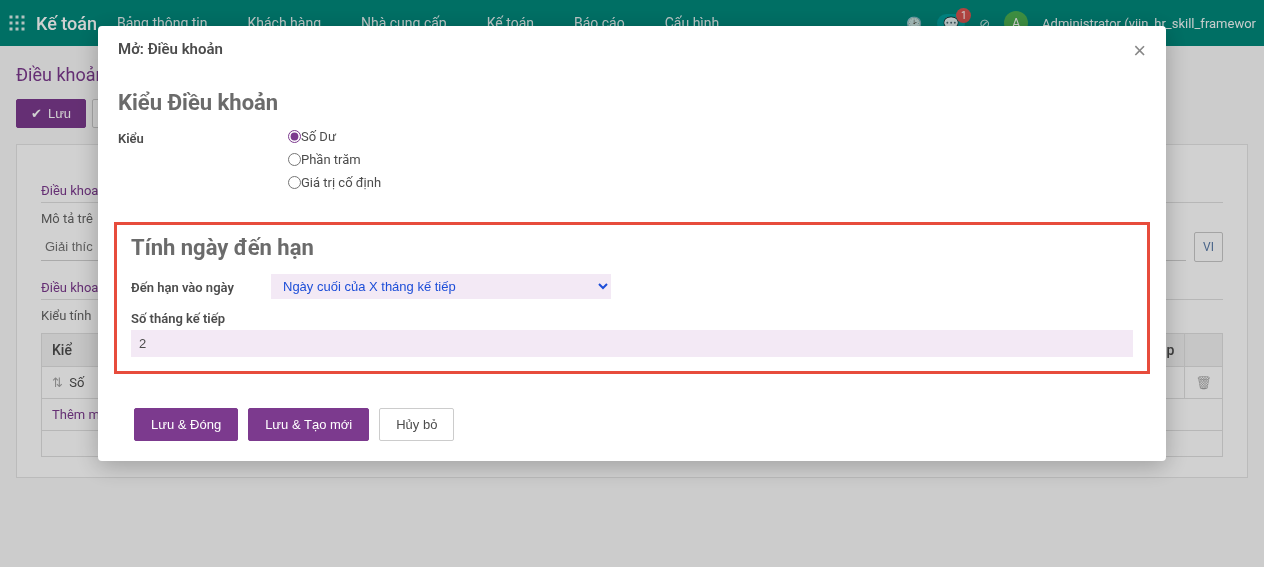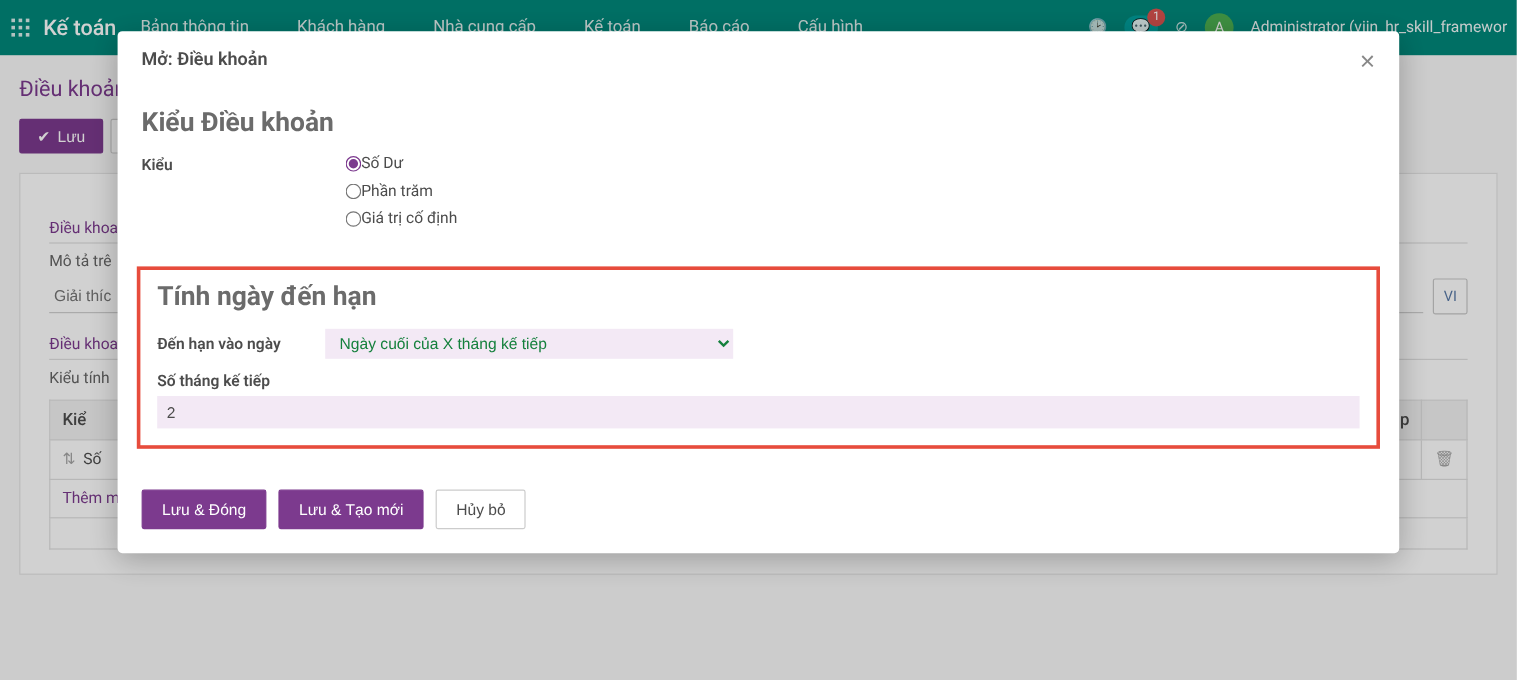--- a/index.html
+++ b/index.html
@@ -42,23 +42,23 @@
 .modal-title { font-size: 15px; font-weight: 600; color: #4c4c4c; }
 .modal-close { font-size: 22px; color: #888; cursor: pointer; background: none; border: none; line-height: 1; }
 .modal-body { padding: 0 20px 10px; }
 .modal-h2 { font-size: 22px; color: #6b6b6b; font-weight: 700; margin: 18px 0 14px; }
 .field-row { display: flex; align-items: flex-start; margin-bottom: 6px; }
 .field-label { width: 170px; color: #4c4c4c; font-size: 13px; font-weight: 600; padding-top: 2px; }
 .field-val { flex: 1; }
 .radio-opt { display: flex; align-items: center; gap: 0; margin-bottom: 8px; font-size: 13px; color: #4c4c4c; }
 .radio-opt input { accent-color: #7c3a8e; }
 .highlight-box { border: 3px solid #e74c3c; padding: 10px 14px 14px; margin: 24px -4px 18px; }
-.select-flat { background: #f3e9f5; border: none; padding: 4px 8px; font-size: 13px; color: #15803d; width: 340px; }
+.select-flat { background: #f3e9f5; border: none; padding: 4px 8px; font-size: 13px; color: #1d4ed8; width: 340px; }
 .num-input { background: #f3e9f5; border: none; padding: 6px 8px; font-size: 13px; color: #4c4c4c; width: 100%; margin-top: 4px; }
-.modal-footer { padding: 6px 20px 20px; display: flex; gap: 10px; }
+.modal-footer { padding: 6px 36px 20px; display: flex; gap: 10px; }
 .btn-purple { background: #7c3a8e; color: #fff; border: 1px solid #7c3a8e; padding: 8px 16px; font-size: 13px; cursor: pointer; border-radius: 2px; }
 .btn-default { background: #fff; color: #4c4c4c; border: 1px solid #ccc; padding: 8px 16px; font-size: 13px; cursor: pointer; border-radius: 2px; }
 </style>
 </head>
 <body>
 
 <div class="topnav">
   <svg class="apps-icon" viewBox="0 0 24 24" fill="#fff">
       <rect x="2" y="2" width="4" height="4"></rect>
       <rect x="10" y="2" width="4" height="4"></rect>

